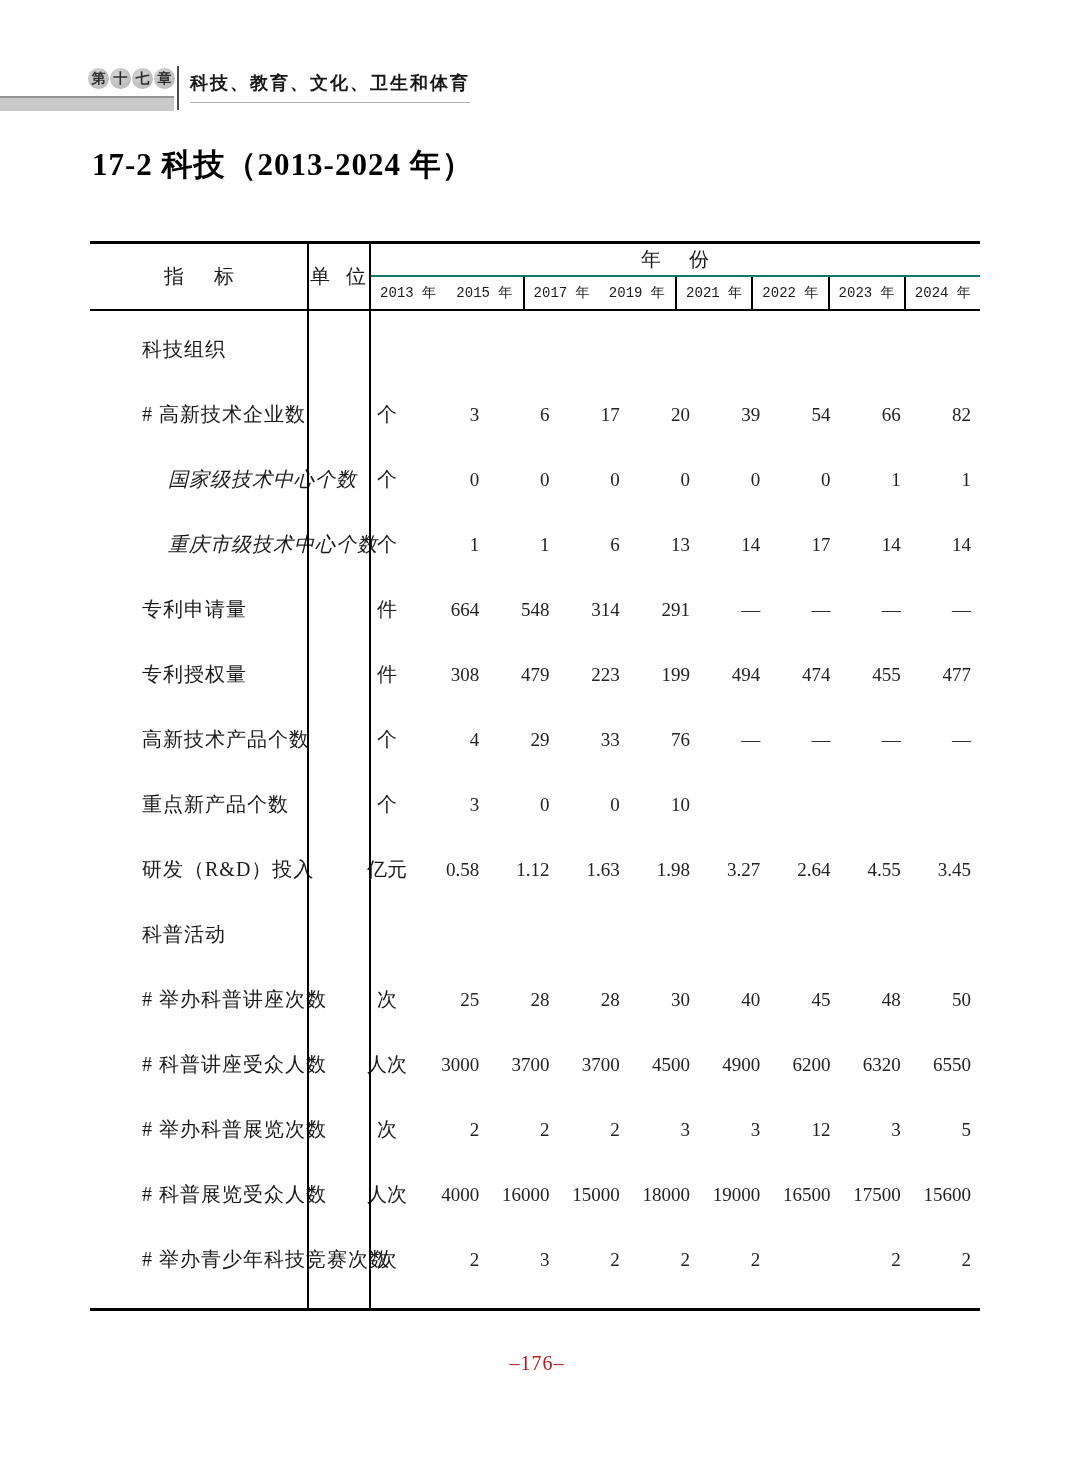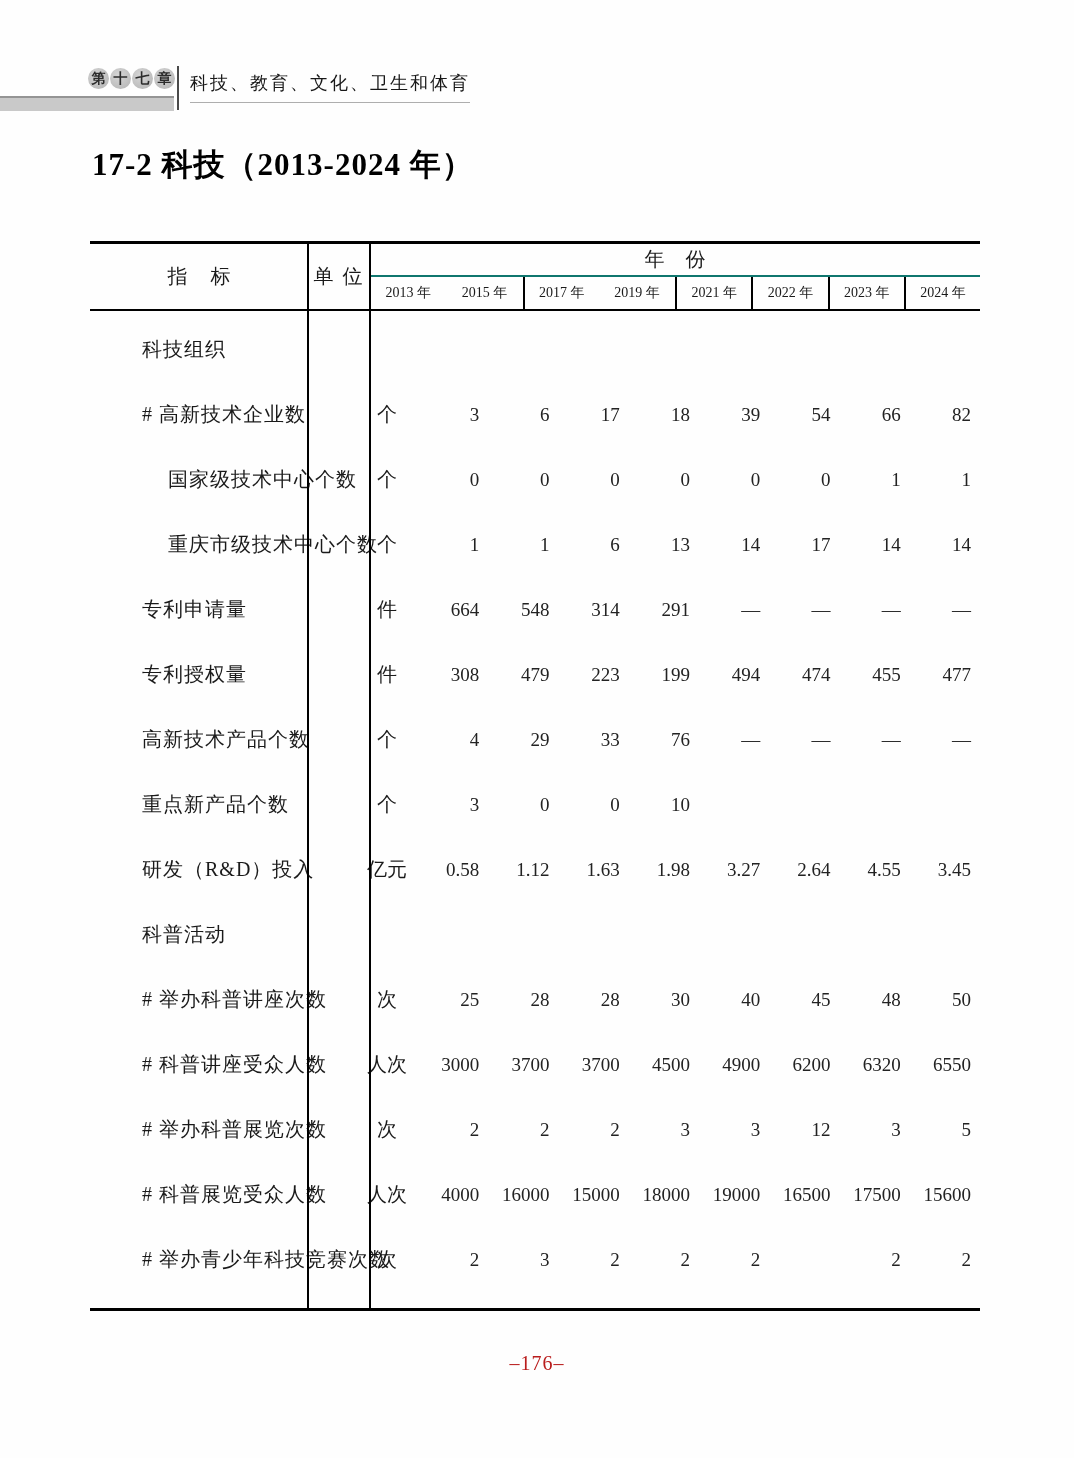--- a/index.html
+++ b/index.html
@@ -26,21 +26,21 @@
     background:radial-gradient(circle at 40% 35%, #d6d6d6 0%, #bdbdbd 70%, #a8a8a8 100%);
     display:flex;align-items:center;justify-content:center;
     font-size:14px;font-weight:bold;color:#2c2c2c;
   }
   .strip-divider{
     position:absolute;left:177px;top:66px;width:2px;height:44px;background:#4a4a4a;
   }
   .chapter-title{
     position:absolute;left:190px;top:71px;
     font-family:"Liberation Sans","DejaVu Sans",sans-serif;
-    font-size:18px;font-weight:normal;letter-spacing:2px;color:#181818;
+    font-size:18px;font-weight:bold;letter-spacing:2px;color:#181818;
     padding-bottom:7px;border-bottom:1px solid #aeaeae;
   }
   
   .page-title{
     position:absolute;left:92px;top:144px;
     font-size:31px;font-weight:bold;letter-spacing:1px;color:#000000;
   }
   
   .stat-table{
     position:absolute;left:90px;top:241px;width:890px;
@@ -48,40 +48,40 @@
     box-sizing:border-box;
   }
   .vline{position:absolute;top:0;bottom:0;width:2px;background:#000;z-index:2;}
   .vline-1{left:217px;}
   .vline-2{left:279px;}
   .thead{
     display:grid;
     grid-template-columns:218px 62px 1fr;
     grid-template-rows:33px 32px;
     border-bottom:2px solid #000;
-    font-family:Liberation Serif, serif;
+    font-family:Liberation Mono, monospace;
   }
   .h-indicator{grid-column:1;grid-row:1/3;display:flex;align-items:center;justify-content:center;
     font-size:20px;letter-spacing:9px;padding-left:9px;box-sizing:border-box;}
   .h-unit{grid-column:2;grid-row:1/3;display:flex;align-items:center;justify-content:center;
     font-size:20px;letter-spacing:2px;}
   .h-yeargroup{grid-column:3;grid-row:1;display:flex;align-items:center;justify-content:center;
     font-size:20px;letter-spacing:8px;padding-left:8px;box-sizing:border-box;
     border-bottom:2px solid #0f766e;}
   .year-row{grid-column:3;grid-row:2;display:grid;grid-template-columns:repeat(8,1fr);}
   .ycell{display:flex;align-items:center;justify-content:center;font-size:14px;white-space:nowrap;}
   .ycell.sep{border-left:2px solid #000;}
   .tbody{padding:6px 0 16px 0;margin-left:48px;}
   .trow{
     display:grid;
     grid-template-columns:218px 62px repeat(8,1fr);
     height:65px;align-items:center;
   }
   .cell-label{font-size:20px;letter-spacing:1px;padding-left:4px;white-space:nowrap;}
-  .trow.indent .cell-label{padding-left:30px;}
+  .trow.indent .cell-label{padding-left:30px;font-style:italic;}
   .cell-unit{font-size:20px;text-align:center;}
   .cell-value{font-size:19px;text-align:right;padding-right:9px;color:#222;}
   
   .page-number{
     position:absolute;left:0;top:1352px;width:100%;
     text-align:center;font-size:20px;color:#b91c1c;letter-spacing:1px;
   }
 </style>
 </head>
 <body>
@@ -132,21 +132,21 @@
           <div class="cell-value"></div>
           <div class="cell-value"></div>
           <div class="cell-value"></div>
         </div>
         <div class="trow">
           <div class="cell-label"># 高新技术企业数</div>
           <div class="cell-unit">个</div>
           <div class="cell-value">3</div>
           <div class="cell-value">6</div>
           <div class="cell-value">17</div>
-          <div class="cell-value">18</div>
+          <div class="cell-value">20</div>
           <div class="cell-value">39</div>
           <div class="cell-value">54</div>
           <div class="cell-value">66</div>
           <div class="cell-value">82</div>
         </div>
         <div class="trow indent">
           <div class="cell-label">国家级技术中心个数</div>
           <div class="cell-unit">个</div>
           <div class="cell-value">0</div>
           <div class="cell-value">0</div>

